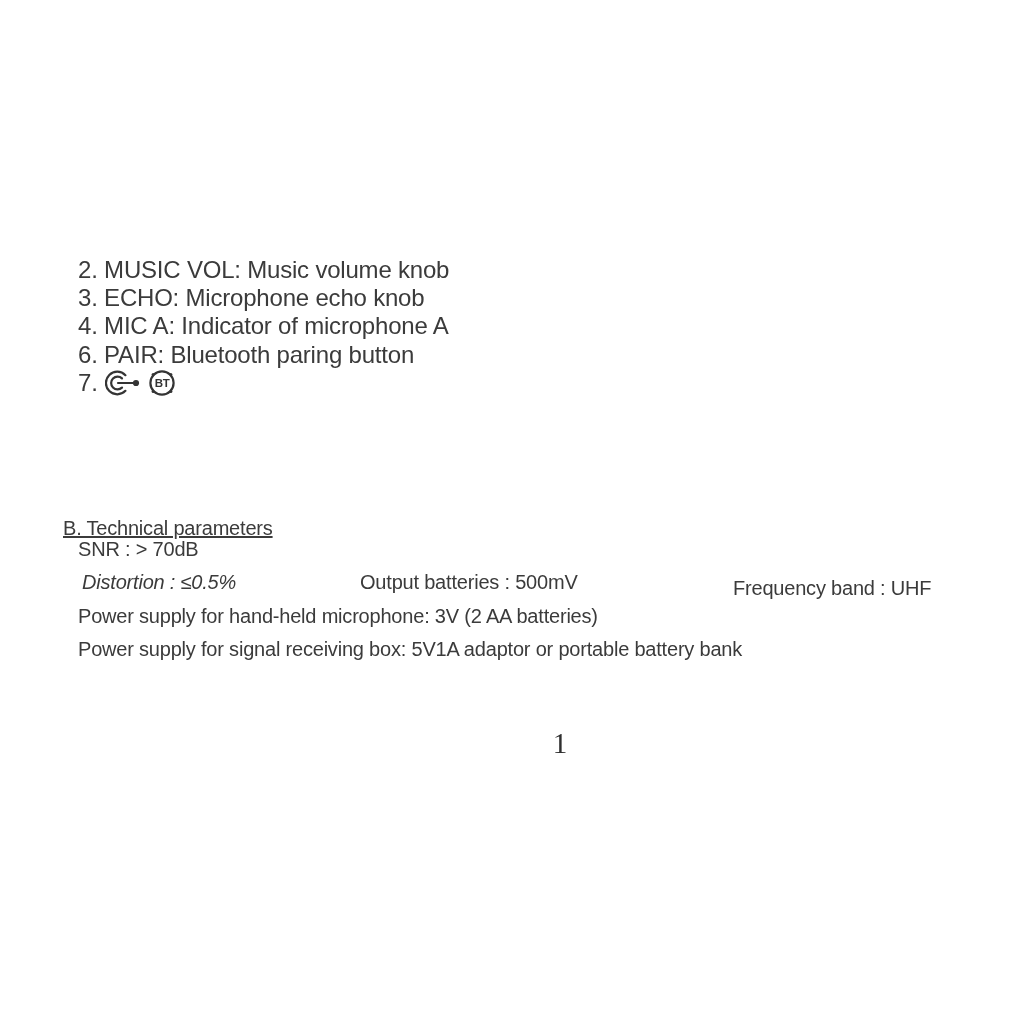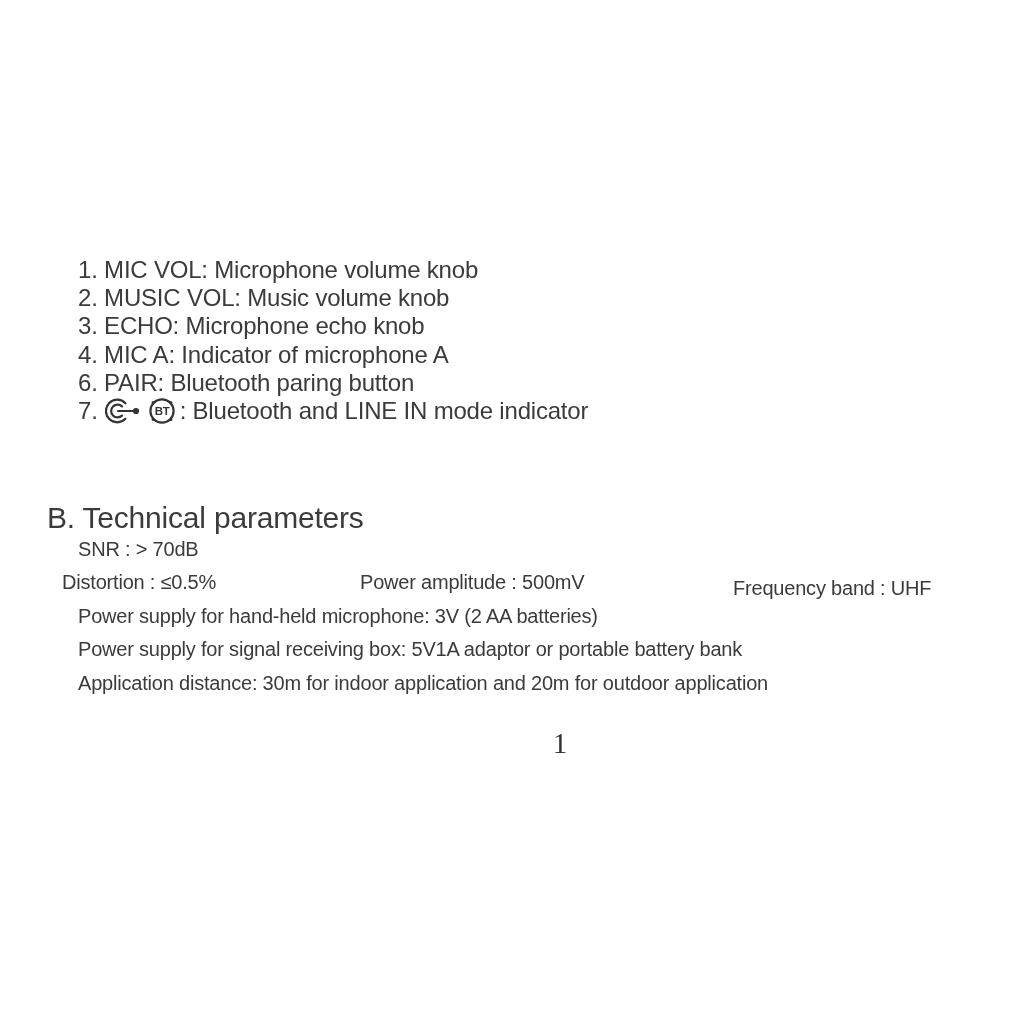--- a/index.html
+++ b/index.html
@@ -28,35 +28,36 @@
   .list-line { height: 28.2px; }
   .icon-line { display: flex; align-items: center; }
   .icon-line .num { margin-right: 7px; }
   .icon-line svg { display: block; }
   svg.sig { margin-right: 5px; }
   svg.btc { margin-right: 1px; }
   .section-heading {
     position: absolute;
     left: 47px;
     top: 501px;
-    margin: 0;
-    font-size: 30px;
+    margin: 16px;
+    font-size: 20px;
     font-weight: normal;
     letter-spacing: -0.2px;
     white-space: nowrap;
+    text-decoration: underline;
   }
   .param {
     position: absolute;
     font-size: 20px;
     letter-spacing: -0.2px;
     white-space: nowrap;
   }
   .p-snr   { left: 78px;  top: 538px; }
   .p-trans { left: 395px; top: 538px; }
-  .p-dist  { left: 62px;  top: 571px; }
+  .p-dist  { left: 82px;  top: 571px; font-style: italic; }
   .p-out   { left: 360px; top: 571px; }
   .p-freq  { left: 733px; top: 577px; }
   .p-line1 { left: 78px;  top: 605px; }
   .p-line2 { left: 78px;  top: 638px; }
   .p-line3 { left: 78px;  top: 672px; }
   .page-number {
     position: absolute;
     left: 460px;
     top: 727px;
     width: 200px;
@@ -68,50 +69,47 @@
   .ic-stroke { fill: none; stroke: #343434; stroke-width: 2.2; stroke-linecap: round; }
   .ic-fill   { fill: #343434; stroke: none; }
   .ic-text   { fill: #343434; font-family: "Liberation Sans", sans-serif; font-size: 11.5px; font-weight: bold; letter-spacing: -0.5px; }
 </style>
 </head>
 <body>
 
 <div class="page">
 
   <div class="controls-list">
-    <div class="list-line">1. MIC VOL: Microphone volume knob</div>
     <div class="list-line">2. MUSIC VOL: Music volume knob</div>
     <div class="list-line">3. ECHO: Microphone echo knob</div>
     <div class="list-line">4. MIC A: Indicator of microphone A</div>
     <div class="list-line">6. PAIR: Bluetooth paring button</div>
     <div class="list-line icon-line">
       <span class="num">7.</span>
       <svg class="sig" width="36" height="30" viewBox="0 0 36 30">
         <path class="ic-stroke" d="M 20.4 7.2 A 11.3 11.3 0 1 0 20.4 22.8"></path>
         <path class="ic-stroke" d="M 17.0 10.4 A 6.4 6.4 0 1 0 17.0 19.6"></path>
         <line class="ic-stroke" x1="13" y1="15" x2="31" y2="15"></line>
         <circle class="ic-fill" cx="31" cy="15" r="3.1"></circle>
       </svg>
       <svg class="btc" width="33" height="30" viewBox="0 0 33 30">
         <circle class="ic-stroke" cx="16" cy="15" r="11.6"></circle>
         <circle class="ic-fill" cx="7.2" cy="6.6" r="1.6"></circle>
         <circle class="ic-fill" cx="24.8" cy="6.6" r="1.6"></circle>
         <circle class="ic-fill" cx="7.2" cy="23.4" r="1.6"></circle>
         <circle class="ic-fill" cx="24.8" cy="23.4" r="1.6"></circle>
         <text class="ic-text" x="16" y="19.2" text-anchor="middle">BT</text>
       </svg>
-      <span>: Bluetooth and LINE IN mode indicator</span>
     </div>
   </div>
 
   <h2 class="section-heading">B. Technical parameters</h2>
 
   <div class="param p-snr">SNR : &gt; 70dB</div>
   <div class="param p-dist">Distortion : ≤0.5%</div>
-  <div class="param p-out">Power amplitude : 500mV</div>
+  <div class="param p-out">Output batteries : 500mV</div>
   <div class="param p-freq">Frequency band : UHF</div>
   <div class="param p-line1">Power supply for hand-held microphone: 3V (2 AA batteries)</div>
   <div class="param p-line2">Power supply for signal receiving box: 5V1A adaptor or portable battery bank</div>
-  <div class="param p-line3">Application distance: 30m for indoor application and 20m for outdoor application</div>
 
   <div class="page-number">1</div>
 
 </div>
 
 </body></html>

